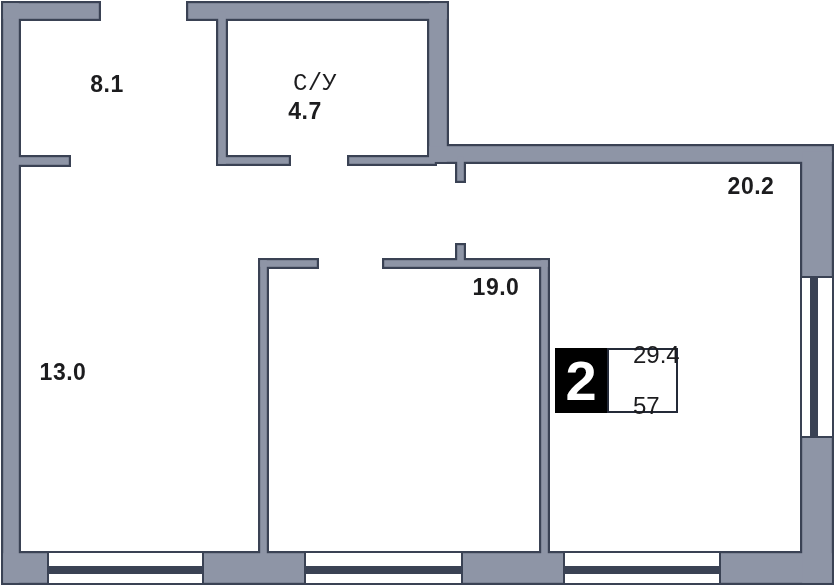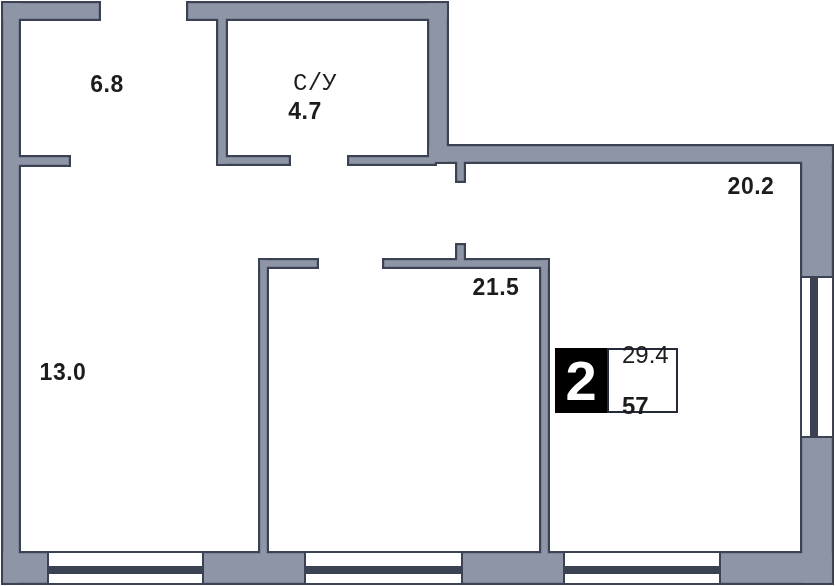--- a/index.html
+++ b/index.html
@@ -24,24 +24,24 @@
   .lbl.regular{font-weight:400;font-size:24px;letter-spacing:.3px;font-family:Liberation Mono, monospace;}
   .badge{position:absolute;left:555px;top:348px;display:flex;}
   .badge-rooms{
     width:52px;height:65px;background:var(--badge-bg);color:#fff;
     font-size:56px;font-weight:700;display:flex;align-items:center;justify-content:center;
     line-height:1;
   }
   .badge-areas{
     width:71px;height:65px;background:var(--bg);border:2px solid var(--badge-border);
     box-sizing:border-box;display:flex;flex-direction:column;justify-content:center;
-    padding-left:13px;color:var(--ink);line-height:1.12;
+    padding-left:24px;color:var(--ink);line-height:1.12;
   }
   .badge-living{font-size:24px;font-weight:400;}
-  .badge-total{font-size:24px;font-weight:700;margin-top:24px;}
+  .badge-total{font-size:24px;font-weight:400;margin-top:24px;}
 </style>
 </head>
 <body>
 
 <div class="stage">
 
   <svg id="plan-svg" width="835" height="586" viewBox="0 0 835 586">
     <g id="walls-outline">
         <rect x="1" y="1" width="20" height="584" class="wall-dark"></rect>
         <rect x="1" y="1" width="100" height="20" class="wall-dark"></rect>
@@ -85,28 +85,28 @@
         <rect x="48" y="566" width="155" height="8" class="win-glass"></rect>
         <rect x="305" y="552" width="157" height="32" class="win-box"></rect>
         <rect x="305" y="566" width="157" height="8" class="win-glass"></rect>
         <rect x="564" y="552" width="156" height="32" class="win-box"></rect>
         <rect x="564" y="566" width="156" height="8" class="win-glass"></rect>
         <rect x="801" y="277" width="32" height="160" class="win-box"></rect>
         <rect x="810" y="277" width="8" height="160" class="win-glass"></rect>
       </g>
   </svg>
 
-  <div class="lbl" style="left:107px;top:84px;">6.8</div>
+  <div class="lbl" style="left:107px;top:84px;">8.1</div>
 
   <div class="lbl regular" style="left:315px;top:83px;">С/У</div>
   <div class="lbl" style="left:305px;top:111px;">4.7</div>
 
   <div class="lbl" style="left:751px;top:186px;">20.2</div>
 
-  <div class="lbl" style="left:496px;top:287px;">21.5</div>
+  <div class="lbl" style="left:496px;top:287px;">19.0</div>
 
   <div class="lbl" style="left:63px;top:372px;">13.0</div>
 
   <div class="badge">
     <div class="badge-rooms">2</div>
     <div class="badge-areas">
       <div class="badge-living">29.4</div>
       <div class="badge-total">57</div>
     </div>
   </div>

